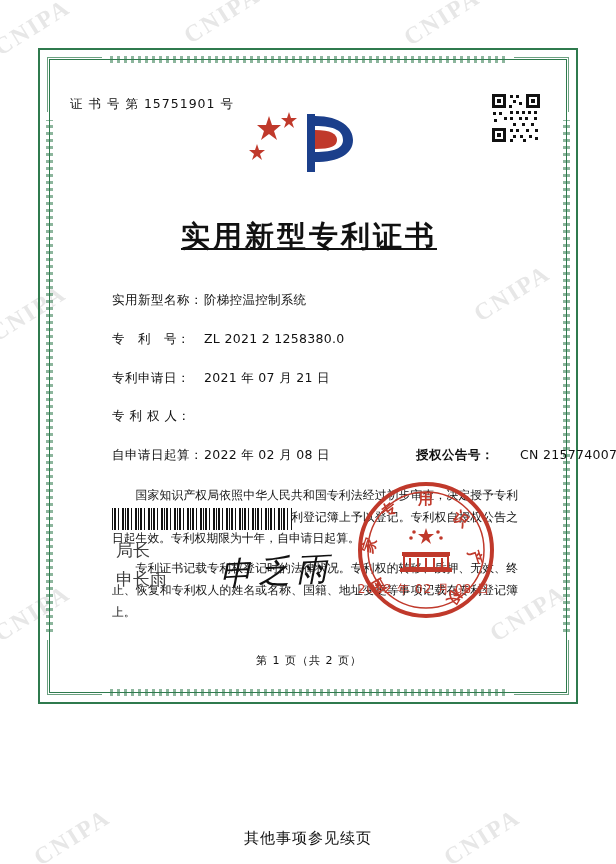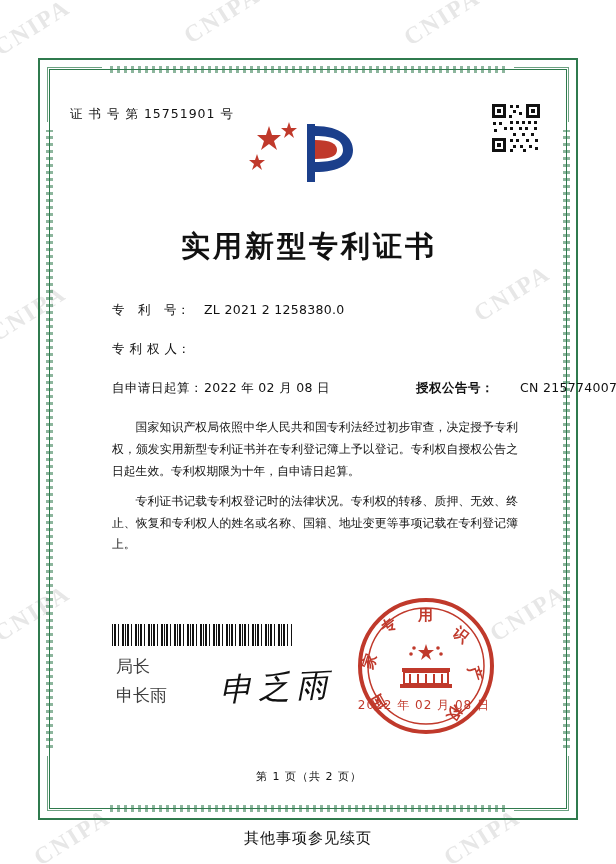--- a/index.html
+++ b/index.html
@@ -30,23 +30,23 @@
     color: #e7e7e7;
     transform: rotate(-32deg);
     white-space: nowrap;
     font-weight: bold;
   }
 
   
   .cert {
     position: absolute;
     left: 38px;
-    top: 58px;
+    top: 48px;
     width: 540px;
-    height: 762px;
+    height: 656px;
     border: 2px solid #2f7a4d;
     box-sizing: border-box;
     z-index: 2;
   }
   .cert-inner {
     position: absolute;
     inset: 9px;
     border: 1px solid #2f7a4d;
     box-sizing: border-box;
   }
@@ -114,20 +114,21 @@
   }
 
   .main-title {
     text-align: center;
     font-family: "DejaVu Sans", "Liberation Sans", sans-serif;
     font-weight: bold;
     font-size: 29px;
     letter-spacing: 3px;
     color: #111;
     margin-top: 104px;
+    text-decoration: underline;
   }
 
   .fields {
     margin-top: 34px;
     padding-left: 42px;
     padding-right: 24px;
   }
   .field-row {
     display: flex;
     align-items: flex-start;
@@ -328,22 +329,30 @@
         <path d="M66 20 C82 20 88 24 88 30 C88 36 82 39 66 39 Z" fill="#c0392b"></path>
       </svg>
     </div>
 
     <div class="cert-no">证 书 号 第 15751901 号</div>
 
     <div class="main-title">实用新型专利证书</div>
 
     <div class="fields">
       <div class="field-row">
+        <div class="field-label">实用新型名称：</div>
+        <div class="field-value">阶梯控温控制系统</div>
+      </div>
+      <div class="field-row">
         <div class="field-label">专　利　号：</div>
         <div class="field-value">ZL 2021 2 1258380.0</div>
+      </div>
+      <div class="field-row">
+        <div class="field-label">专利申请日：</div>
+        <div class="field-value">2021 年 07 月 21 日</div>
       </div>
       <div class="field-row">
         <div class="field-label">专 利 权 人：</div>
       </div>
       <div class="field-row dual">
         <div class="field-label">自申请日起算：</div>
         <div class="field-value">2022 年 02 月 08 日</div>
         <div class="field-label2">授权公告号：</div>
         <div class="field-value">CN 215774007 U</div>
       </div>

